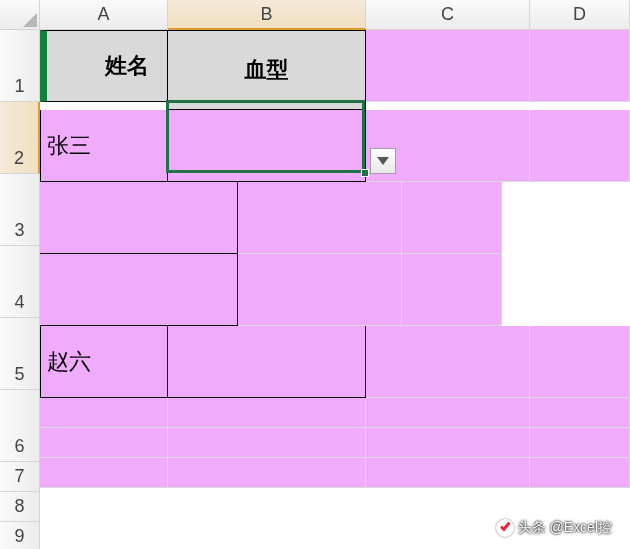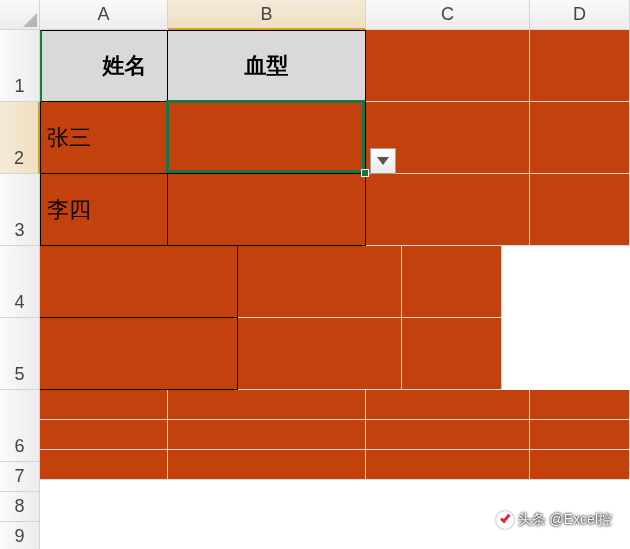--- a/index.html
+++ b/index.html
@@ -26,28 +26,28 @@
     font-size:18px; color:#444;
     background: linear-gradient(to right,#fafafa,#ececec);
     border-right:1px solid #d4d4d4; border-bottom:1px solid #d4d4d4;
   }
   .rowheader.sel { background: linear-gradient(to right,#f5ead9,#f0dfc0); border-right:2px solid #d99b2e; }
   .grid { position:absolute; left:40px; top:30px; }
   .row { display:flex; }
   .cell {
     border-right:1px solid #d9d9d9; border-bottom:1px solid #d9d9d9;
     font-size:22px; color:#000; display:flex; align-items:center;
-    padding:0 6px; background:#c2410c; position:relative;
+    padding:0 6px; background:#f0abfc; position:relative;
   }
   .cell.header {
     background:#d9d9d9; font-weight:bold; justify-content:center;
     border-right:1px solid #000; border-bottom:1px solid #000;
     border-top:1px solid #000;
   }
-  .cell.header.first { border-left:2px solid #15803d;padding-left:46px; }
+  .cell.header.first { border-left:7px solid #15803d;padding-left:46px; }
   .cell.data {
     border-right:1px solid #000; border-bottom:1px solid #000;
     justify-content:flex-start;
   }
   .cell.data.first { border-left:1px solid #000; }
   .cell.small { height:30px; }
   
   .selection {
     position:absolute; z-index:5;
     border:3px solid #1f7246;
@@ -61,21 +61,21 @@
   .dv-dropdown {
     position:absolute; z-index:7;
     width:26px; height:26px;
     background:linear-gradient(#fdfdfd,#e9e9e9);
     border:1px solid #a0a0a0;
     display:flex; align-items:center; justify-content:center;
     cursor:pointer;
   }
   .dv-dropdown svg { display:block; }
   .watermark {
-    position:absolute; right:18px; bottom:20px;
+    position:absolute; right:18px; bottom:12px;
     font-size:14px; color:#fff;
     text-shadow:0 0 3px rgba(0,0,0,.9), 0 0 2px rgba(0,0,0,.9);
     display:flex; align-items:center; gap:4px;
     z-index:20;
   }
   .wm-badge {
     width:18px; height:18px; border-radius:50%;
     background:#fff; position:relative;
     box-shadow:0 0 2px rgba(0,0,0,.6);
   }
@@ -109,42 +109,42 @@
       <div class="rowheader" style="height: 72px;">4</div>
       <div class="rowheader" style="height: 72px;">5</div>
       <div class="rowheader" style="height: 72px;">6</div>
       <div class="rowheader" style="height: 30px;">7</div>
       <div class="rowheader" style="height: 30px;">8</div>
       <div class="rowheader" style="height: 30px;">9</div>
     </div>
   <div class="grid" id="grid">
       <div class="row">
         <div class="cell header first" style="width: 128px; height: 72px;">姓名</div>
-        <div class="cell header" style="width: 198px; height: 72px;">血型</div>
+        <div class="cell header" style="width: 198px; height: 80px;">血型</div>
         <div class="cell" style="width: 164px; height: 72px;"></div>
         <div class="cell" style="width: 100px; height: 72px;"></div>
       </div>
       <div class="row">
         <div class="cell data first" style="width: 128px; height: 72px;">张三</div>
         <div class="cell data" style="width: 198px; height: 72px;"></div>
         <div class="cell" style="width: 164px; height: 72px;"></div>
         <div class="cell" style="width: 100px; height: 72px;"></div>
       </div>
       <div class="row">
-        <div class="cell data first" style="width: 128px; height: 72px;">李四</div>
         <div class="cell data" style="width: 198px; height: 72px;"></div>
         <div class="cell" style="width: 164px; height: 72px;"></div>
         <div class="cell" style="width: 100px; height: 72px;"></div>
       </div>
       <div class="row">
         <div class="cell data" style="width: 198px; height: 72px;"></div>
         <div class="cell" style="width: 164px; height: 72px;"></div>
         <div class="cell" style="width: 100px; height: 72px;"></div>
       </div>
       <div class="row">
+        <div class="cell data first" style="width: 128px; height: 72px;">赵六</div>
         <div class="cell data" style="width: 198px; height: 72px;"></div>
         <div class="cell" style="width: 164px; height: 72px;"></div>
         <div class="cell" style="width: 100px; height: 72px;"></div>
       </div>
       <div class="row">
         <div class="cell small" style="width: 128px; height: 30px;"></div>
         <div class="cell small" style="width: 198px; height: 30px;"></div>
         <div class="cell small" style="width: 164px; height: 30px;"></div>
         <div class="cell small" style="width: 100px; height: 30px;"></div>
       </div>

